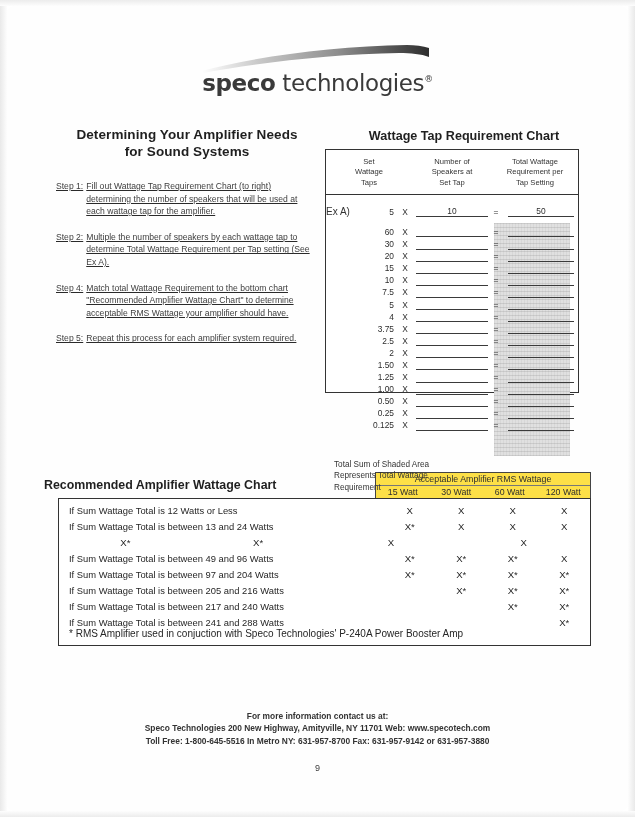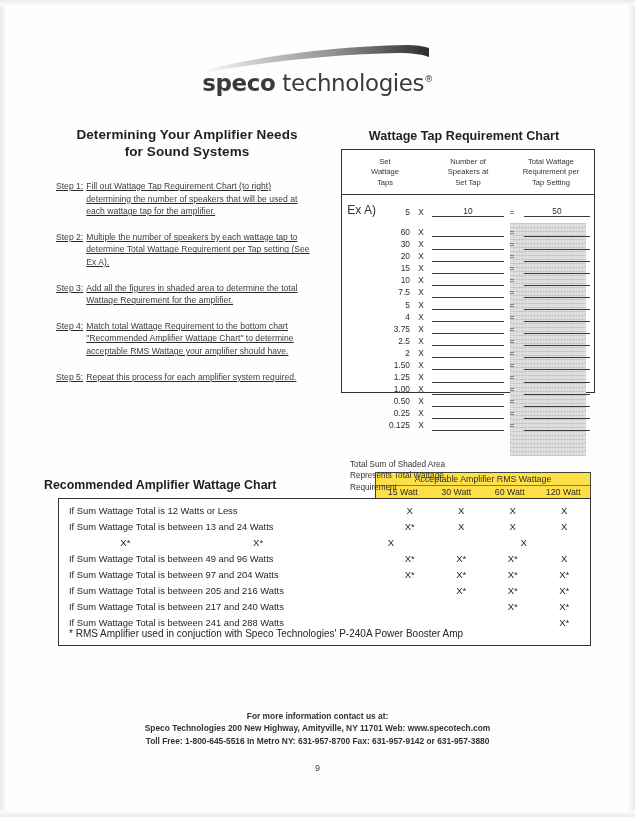--- a/index.html
+++ b/index.html
@@ -102,21 +102,21 @@
     left: 336px;
     top: 129px;
     width: 256px;
     text-align: center;
     font-size: 12.6px;
     font-weight: bold;
     color: #1f1f1f;
   }
   .tap-chart {
     position: absolute;
-    left: 341px;
+    left: 325px;
     top: 149px;
     width: 254px;
     height: 244px;
     border: 1.4px solid #333;
     background: #fff;
     box-sizing: border-box;
   }
   .tap-head {
     display: flex;
     border-bottom: 1.6px solid #333;
@@ -151,23 +151,23 @@
     display: flex;
     align-items: center;
     height: 12.1px;
     position: relative;
     z-index: 2;
   }
   .tap-row.ex-row { height: 22px; align-items: flex-end; padding-bottom: 1px; }
 
   .c-ex {
     flex: 0 0 34px;
-    font-size: 12px;
+    font-size: 10px;
     color: #333;
-    text-align: right;
+    text-align: left;
     padding-right: 4px;
   }
   .c-tap {
     flex: 0 0 30px;
     font-size: 8.4px;
     color: #2e2e2e;
     text-align: right;
   }
   .c-x {
     flex: 0 0 22px;
@@ -345,24 +345,20 @@
     <div class="steps">
       <div class="step">
         <div class="step-label">Step 1:</div>
         <div class="step-body">Fill out Wattage Tap Requirement Chart (to right) determining the number of speakers that will be used at each wattage tap for the amplifier.</div>
       </div>
       <div class="step">
         <div class="step-label">Step 2:</div>
         <div class="step-body">Multiple the number of speakers by each wattage tap to determine Total Wattage Requirement per Tap setting (See Ex A).</div>
       </div>
       <div class="step">
-        <div class="step-label">Step 3:</div>
-        <div class="step-body">Add all the figures in shaded area to determine the total Wattage Requirement for the amplifier.</div>
-      </div>
-      <div class="step">
         <div class="step-label">Step 4:</div>
         <div class="step-body">Match total Wattage Requirement to the bottom chart "Recommended Amplifier Wattage Chart" to determine acceptable RMS Wattage your amplifier should have.</div>
       </div>
       <div class="step">
         <div class="step-label">Step 5:</div>
         <div class="step-body">Repeat this process for each amplifier system required.</div>
       </div>
     </div>
   </div>
 

